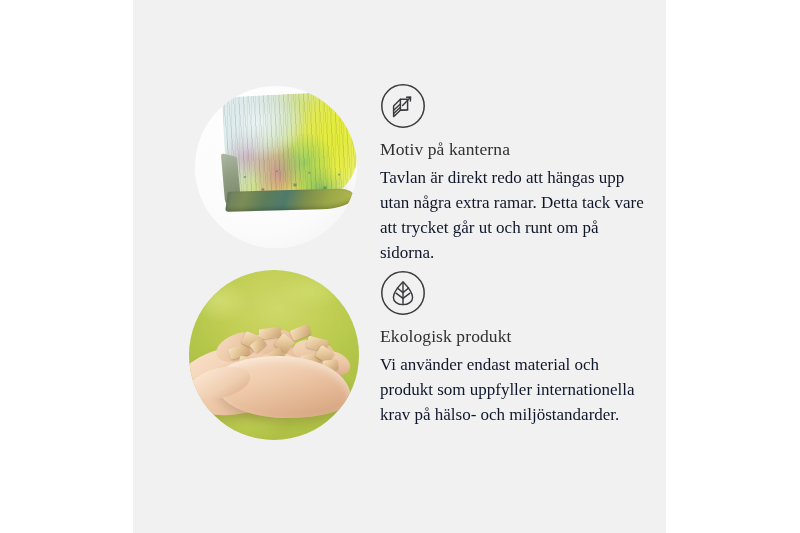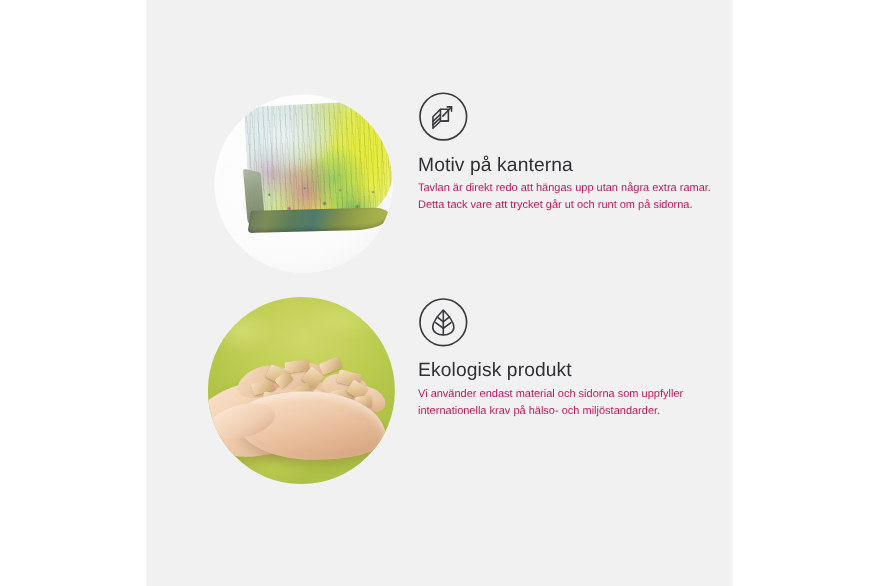--- a/index.html
+++ b/index.html
@@ -29,20 +29,21 @@
     width: 533px;
     height: 533px;
     background: #f1f1f1;
   }
 
   
   .feature {
     position: absolute;
     display: flex;
     align-items: flex-start;
+    font-family: Liberation Serif, serif;
   }
   .feature-1 { left: 133px; top: 83px;  width: 533px; height: 165px; }
   .feature-2 { left: 133px; top: 270px; width: 601px; height: 165px; }
 
   
   .media {
     position: absolute;
     border-radius: 50%;
     overflow: hidden;
   }
@@ -278,23 +279,23 @@
   .feature-title {
     margin: 0 0 5px 0;
     font-size: 17.5px;
     font-weight: 400;
     color: #2f3032;
     letter-spacing: 0.1px;
     line-height: 1.2;
   }
   .feature-body {
     margin: 0;
-    font-size: 10px;
+    font-size: 17px;
     line-height: 1.48;
-    color: #be185d;
+    color: #0f172a;
     max-width: 272px;
   }
 </style>
 </head>
 <body>
 
 <div class="page">
 
   <div class="panel"></div>
 
@@ -373,17 +374,17 @@
             <path d="M23 11.8 C16.6 18.4 13.4 23.4 13.4 27.4 C13.4 31.6 17.6 34.6 23 34.6 C28.4 34.6 32.6 31.6 32.6 27.4 C32.6 23.4 29.4 18.4 23 11.8 Z"></path>
             <path d="M23 12.6 L23 34.6"></path>
             <path d="M23 22.6 L17.4 18.0"></path>
             <path d="M23 22.6 L28.6 18.0"></path>
             <path d="M23 28.4 L16.0 23.2"></path>
             <path d="M23 28.4 L30.0 23.2"></path>
           </g>
         </svg>
       </div>
       <h2 class="feature-title">Ekologisk produkt</h2>
-      <p class="feature-body">Vi använder endast material och sidorna som uppfyller internationella krav på hälso- och miljöstandarder.</p>
+      <p class="feature-body">Vi använder endast material och produkt som uppfyller internationella krav på hälso- och miljöstandarder.</p>
     </div>
   </div>
 
 </div>
 
 </body></html>

